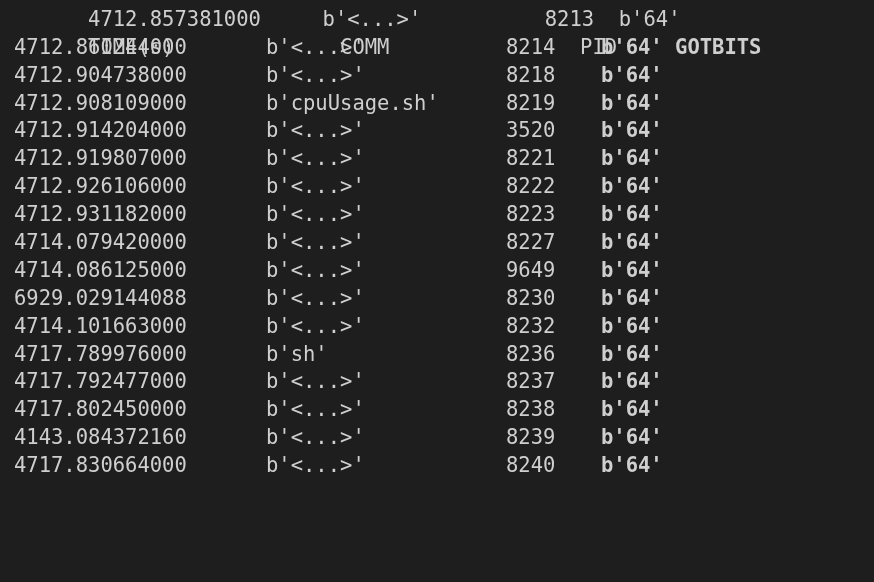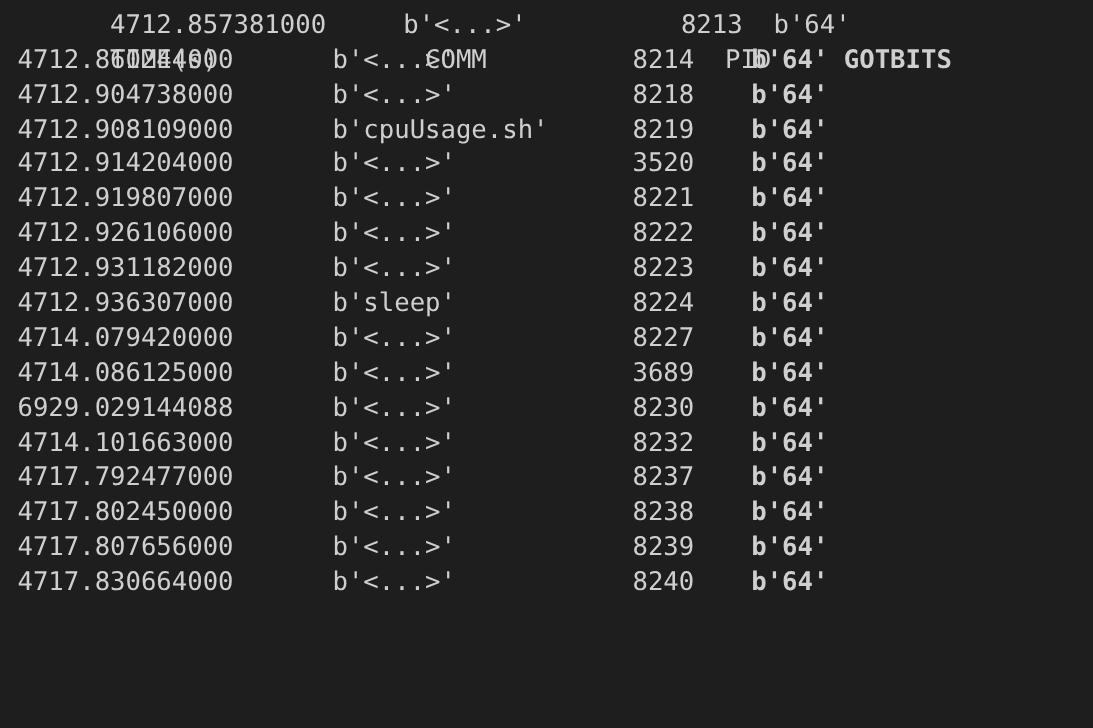--- a/index.html
+++ b/index.html
@@ -60,25 +60,25 @@
     </div>
 
     <div id="rows-container">
         <div class="line"><span class="cell col-time">4712.860244000</span><span class="cell col-comm">b'&lt;...&gt;'</span><span class="cell col-pid">8214</span><span class="cell col-gotbits">b'64'</span></div>
         <div class="line"><span class="cell col-time">4712.904738000</span><span class="cell col-comm">b'&lt;...&gt;'</span><span class="cell col-pid">8218</span><span class="cell col-gotbits">b'64'</span></div>
         <div class="line"><span class="cell col-time">4712.908109000</span><span class="cell col-comm">b'cpuUsage.sh'</span><span class="cell col-pid">8219</span><span class="cell col-gotbits">b'64'</span></div>
         <div class="line"><span class="cell col-time">4712.914204000</span><span class="cell col-comm">b'&lt;...&gt;'</span><span class="cell col-pid">3520</span><span class="cell col-gotbits">b'64'</span></div>
         <div class="line"><span class="cell col-time">4712.919807000</span><span class="cell col-comm">b'&lt;...&gt;'</span><span class="cell col-pid">8221</span><span class="cell col-gotbits">b'64'</span></div>
         <div class="line"><span class="cell col-time">4712.926106000</span><span class="cell col-comm">b'&lt;...&gt;'</span><span class="cell col-pid">8222</span><span class="cell col-gotbits">b'64'</span></div>
         <div class="line"><span class="cell col-time">4712.931182000</span><span class="cell col-comm">b'&lt;...&gt;'</span><span class="cell col-pid">8223</span><span class="cell col-gotbits">b'64'</span></div>
-        <div class="line"><span class="cell col-time">4712.936307000</span><span class="cell col-comm">b'sleep'</span><span class="cell col-pid">8224</span><span class="cell col-gotbits">b'64'</span></div>
         <div class="line"><span class="cell col-time">4714.079420000</span><span class="cell col-comm">b'&lt;...&gt;'</span><span class="cell col-pid">8227</span><span class="cell col-gotbits">b'64'</span></div>
-        <div class="line"><span class="cell col-time">4714.086125000</span><span class="cell col-comm">b'&lt;...&gt;'</span><span class="cell col-pid">3689</span><span class="cell col-gotbits">b'64'</span></div>
+        <div class="line"><span class="cell col-time">4714.086125000</span><span class="cell col-comm">b'&lt;...&gt;'</span><span class="cell col-pid">9649</span><span class="cell col-gotbits">b'64'</span></div>
         <div class="line"><span class="cell col-time">6929.029144088</span><span class="cell col-comm">b'&lt;...&gt;'</span><span class="cell col-pid">8230</span><span class="cell col-gotbits">b'64'</span></div>
         <div class="line"><span class="cell col-time">4714.101663000</span><span class="cell col-comm">b'&lt;...&gt;'</span><span class="cell col-pid">8232</span><span class="cell col-gotbits">b'64'</span></div>
+        <div class="line"><span class="cell col-time">4717.789976000</span><span class="cell col-comm">b'sh'</span><span class="cell col-pid">8236</span><span class="cell col-gotbits">b'64'</span></div>
         <div class="line"><span class="cell col-time">4717.792477000</span><span class="cell col-comm">b'&lt;...&gt;'</span><span class="cell col-pid">8237</span><span class="cell col-gotbits">b'64'</span></div>
         <div class="line"><span class="cell col-time">4717.802450000</span><span class="cell col-comm">b'&lt;...&gt;'</span><span class="cell col-pid">8238</span><span class="cell col-gotbits">b'64'</span></div>
-        <div class="line"><span class="cell col-time">4717.807656000</span><span class="cell col-comm">b'&lt;...&gt;'</span><span class="cell col-pid">8239</span><span class="cell col-gotbits">b'64'</span></div>
+        <div class="line"><span class="cell col-time">4143.084372160</span><span class="cell col-comm">b'&lt;...&gt;'</span><span class="cell col-pid">8239</span><span class="cell col-gotbits">b'64'</span></div>
         <div class="line"><span class="cell col-time">4717.830664000</span><span class="cell col-comm">b'&lt;...&gt;'</span><span class="cell col-pid">8240</span><span class="cell col-gotbits">b'64'</span></div>
       </div>
 
   </div>
 </div>
 
 </body></html>

